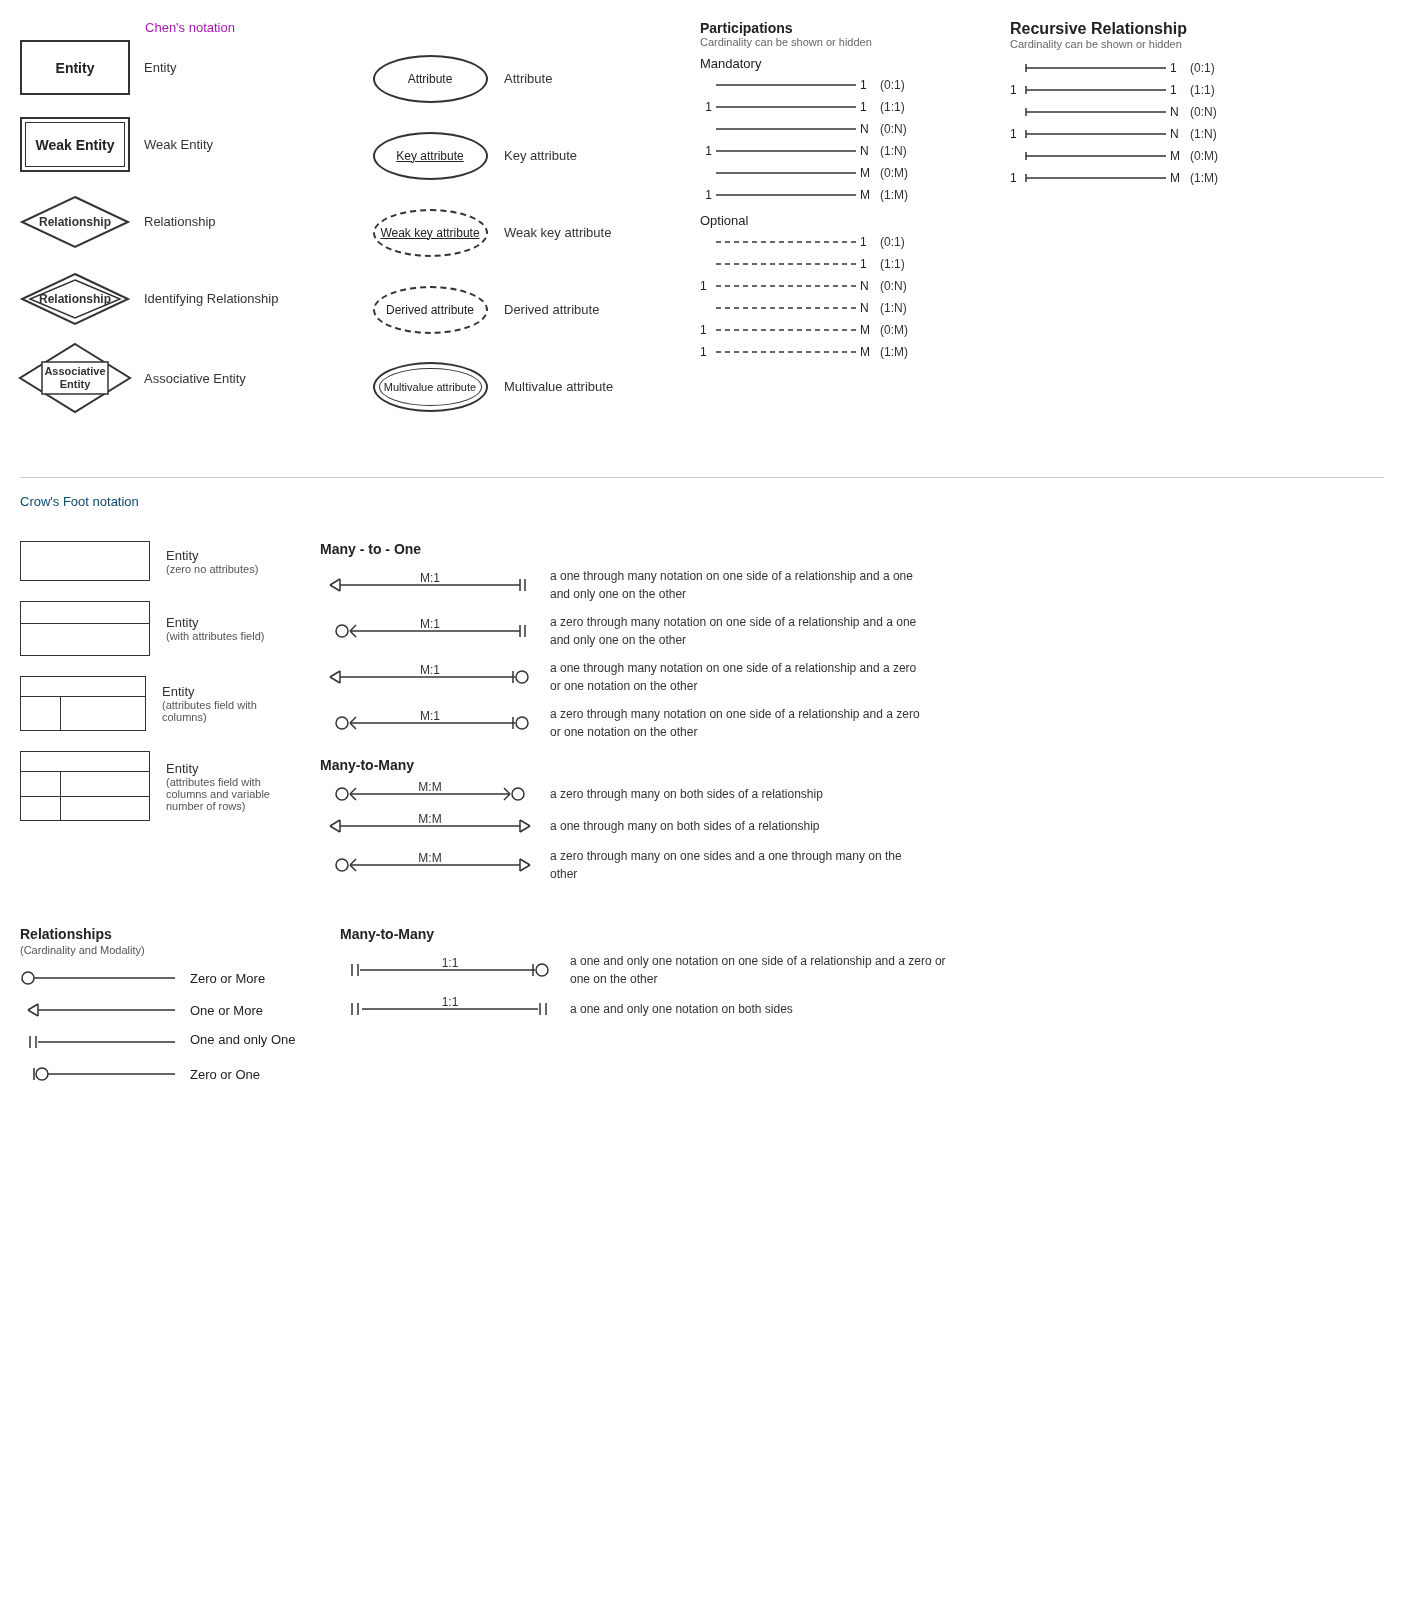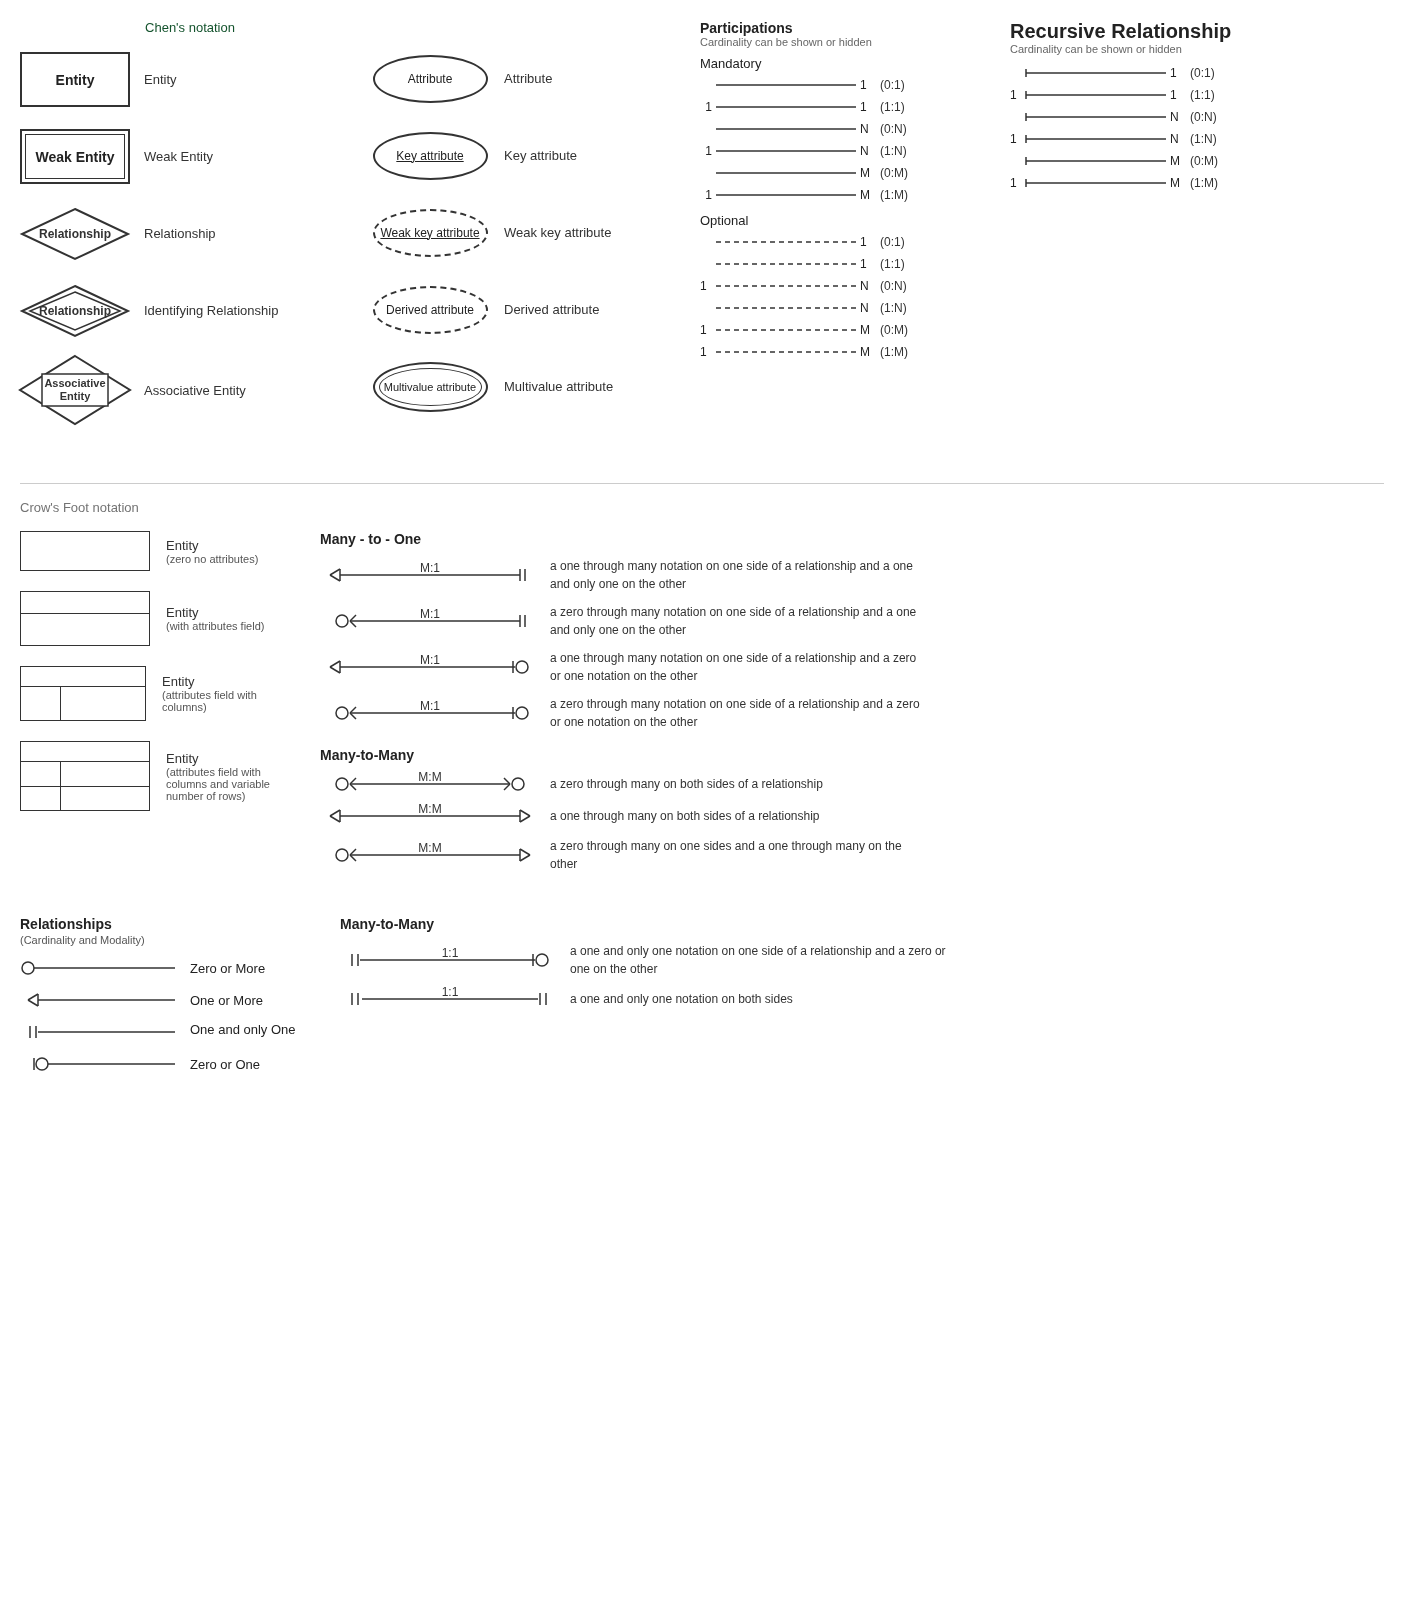--- a/index.html
+++ b/index.html
@@ -81,22 +81,22 @@
     }
 
     
     .main-layout {
       display: flex;
       flex-direction: column;
     }
 
     .chens-header {
       font-size: 13px;
-      color: #14532d;
-      margin-bottom: 12px;
+      color: #a21caf;
+      margin-bottom: 0;
       text-align: center;
     }
 
     .shape-item {
       display: flex;
       align-items: center;
       gap: 14px;
       margin-bottom: 12px;
       min-height: 65px;
     }
@@ -344,21 +344,21 @@
             <line x1="0" y1="8" x2="140" y2="8" stroke="#333" stroke-width="1.5" stroke-dasharray="5,4"></line>
           </svg>
           <span style="font-size:12px; width:12px;">M</span>
           <span style="font-size:12px; color:#333; margin-left:4px;">(1:M)</span>
         </div>
 
       </div>
     </div>
 
     <div style="width:260px; margin-left:40px;">
-      <span style="font-size:20px; font-weight:bold;">Recursive Relationship</span><br>
+      <span style="font-size:16px; font-weight:bold;">Recursive Relationship</span><br>
       <span style="font-size:11px; color:#666; display:block; margin-bottom:10px;">Cardinality can be shown or hidden</span>
 
       
       <div style="display:flex; align-items:center; gap:4px; margin-bottom:6px;">
         <span style="font-size:12px; width:12px; visibility:hidden;">1</span>
         <svg width="140" height="16">
           <line x1="0" y1="8" x2="140" y2="8" stroke="#333" stroke-width="1.5"></line>
           <line x1="0" y1="4" x2="0" y2="12" stroke="#333" stroke-width="1.5"></line>
         </svg>
         <span style="font-size:12px; width:12px;">1</span>
@@ -414,21 +414,21 @@
         <span style="font-size:12px; width:12px;">M</span>
         <span style="font-size:12px; color:#333; margin-left:4px;">(1:M)</span>
       </div>
     </div>
 
   </div>
 
   <hr class="divider">
 
   <div>
-    <div style="font-size:13px; color:#737373; margin-bottom:16px;">Crow's Foot notation</div>
+    <div style="font-size:13px; color:#0c4a6e; margin-bottom:32px;">Crow's Foot notation</div>
 
     <div style="display:flex; flex-direction:row; gap:0;">
 
       <div style="width:280px;">
 
         <div style="display:flex; align-items:center; gap:16px; margin-bottom:20px;">
           <div style="width:130px; height:40px; border:1.5px solid #333;"></div>
           <div>
             <div style="font-size:13px; color:#333;">Entity</div>
             <div style="font-size:11px; color:#555;">(zero no attributes)</div>

